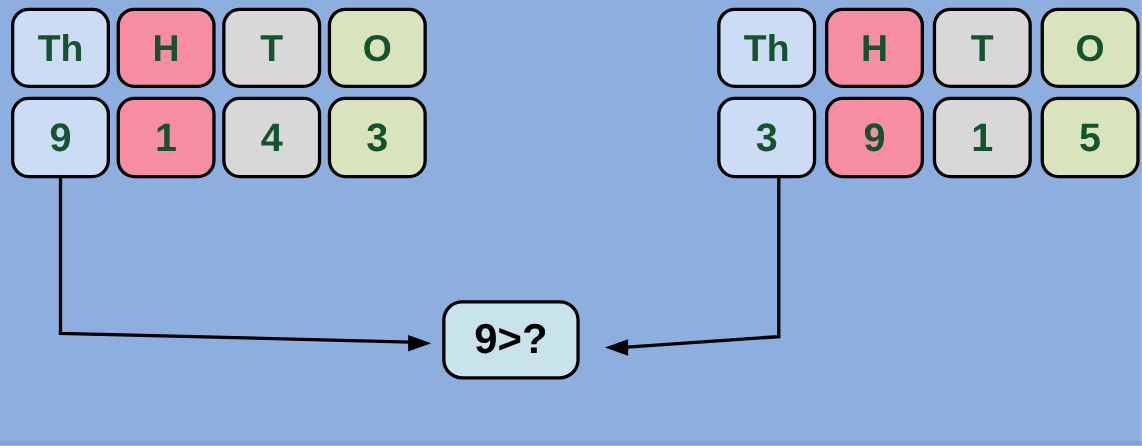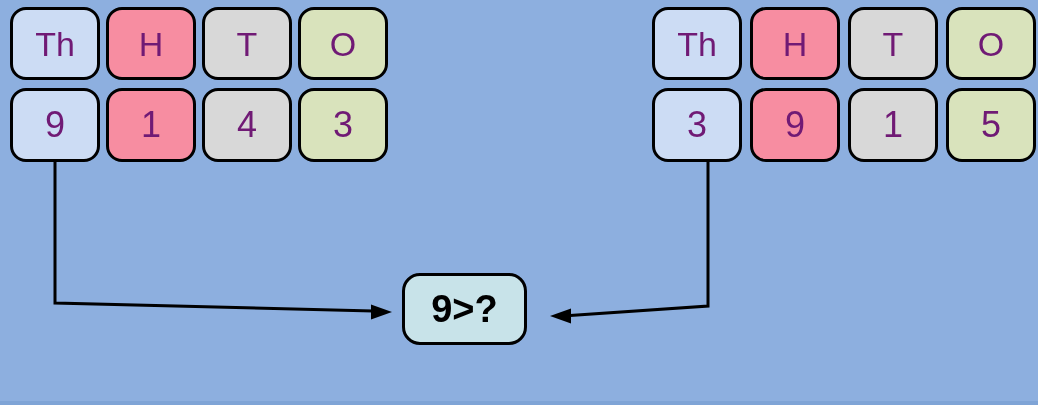--- a/index.html
+++ b/index.html
@@ -31,22 +31,22 @@
   .pv-group.left  { left: 10px;  top: 7px; column-gap: 6px; }
   .pv-group.right { left: 652px; top: 7px; column-gap: 8px; }
 
   .cell {
     box-sizing: border-box;
     border: 3px solid #000;
     border-radius: 16px;
     display: flex;
     align-items: center;
     justify-content: center;
-    font-weight: normal;
-    color: #701a75;
+    font-weight: bold;
+    color: #14532d;
     font-size: 34px;
     line-height: 1;
   }
   .cell.digit { font-size: 36px; }
 
   .compare-box {
     position: absolute;
     z-index: 1;
     left: 402px; top: 273px;
     width: 125px; height: 72px;

